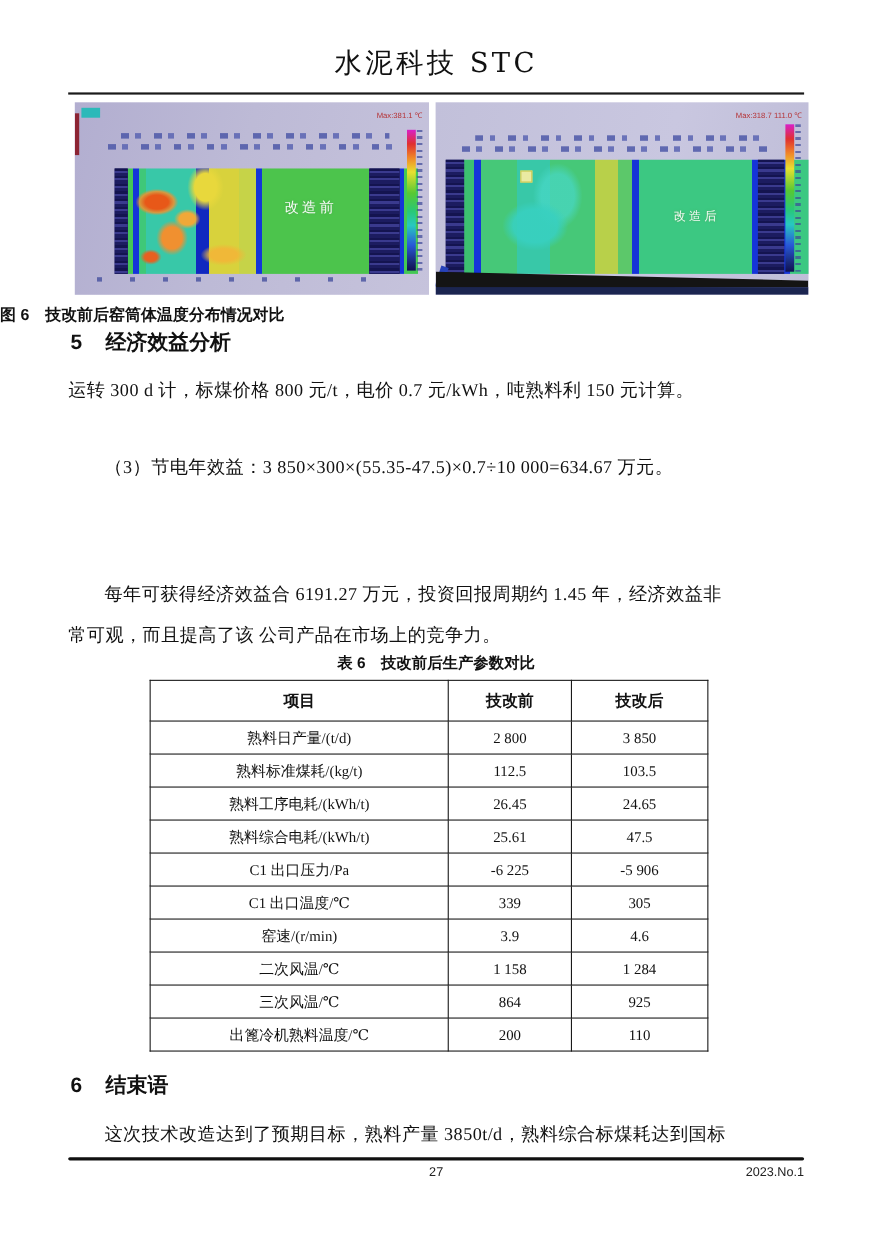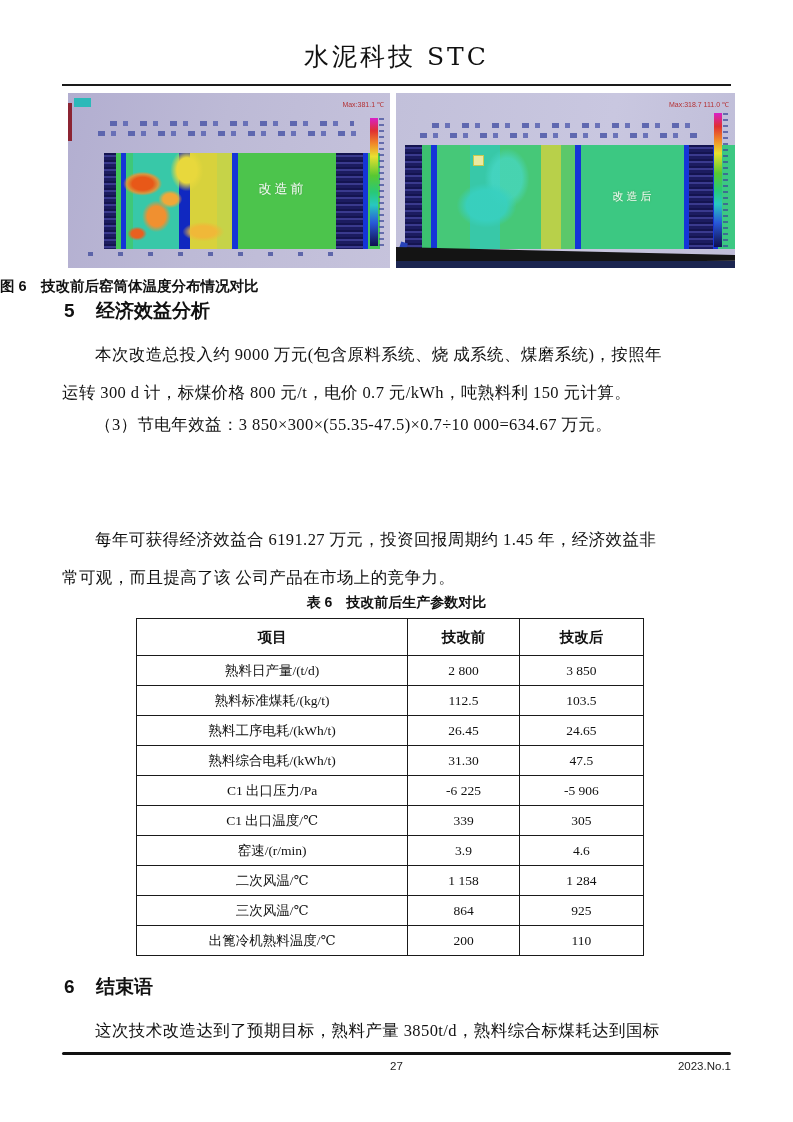--- a/index.html
+++ b/index.html
@@ -129,21 +129,20 @@
     <div class="bottom-navy"></div>
   </div>
 
   <div class="abs fig-caption">图 6　技改前后窑筒体温度分布情况对比</div>
 
   <div class="abs sec-head" style="top:298px;">
     <span class="num">5</span><span>经济效益分析</span>
   </div>
 
   <div class="abs para" style="top:336px;">
-    <div class="indent">本次改造总投入约 9000 万元(包含原料系统、烧 成系统、煤磨系统)，按照年</div>
     <div>运转 300 d 计，标煤价格 800 元/t，电价 0.7 元/kWh，吨熟料利 150 元计算。</div>
   </div>
 
   <div class="abs para" style="top:406px;">
     <div class="indent">（3）节电年效益：3 850×300×(55.35-47.5)×0.7÷10 000=634.67  万元。</div>
   </div>
 
   <div class="abs para" style="top:521px;">
     <div class="indent">每年可获得经济效益合  6191.27 万元，投资回报周期约 1.45 年，经济效益非</div>
     <div>常可观，而且提高了该 公司产品在市场上的竞争力。</div>
@@ -172,21 +171,21 @@
       <td>112.5</td>
       <td>103.5</td>
     </tr>
     <tr>
       <td>熟料工序电耗/(kWh/t)</td>
       <td>26.45</td>
       <td>24.65</td>
     </tr>
     <tr>
       <td>熟料综合电耗/(kWh/t)</td>
-      <td>31.30</td>
+      <td>25.61</td>
       <td>47.5</td>
     </tr>
     <tr>
       <td>C1 出口压力/Pa</td>
       <td>-6 225</td>
       <td>-5 906</td>
     </tr>
     <tr>
       <td>C1 出口温度/℃</td>
       <td>339</td>

